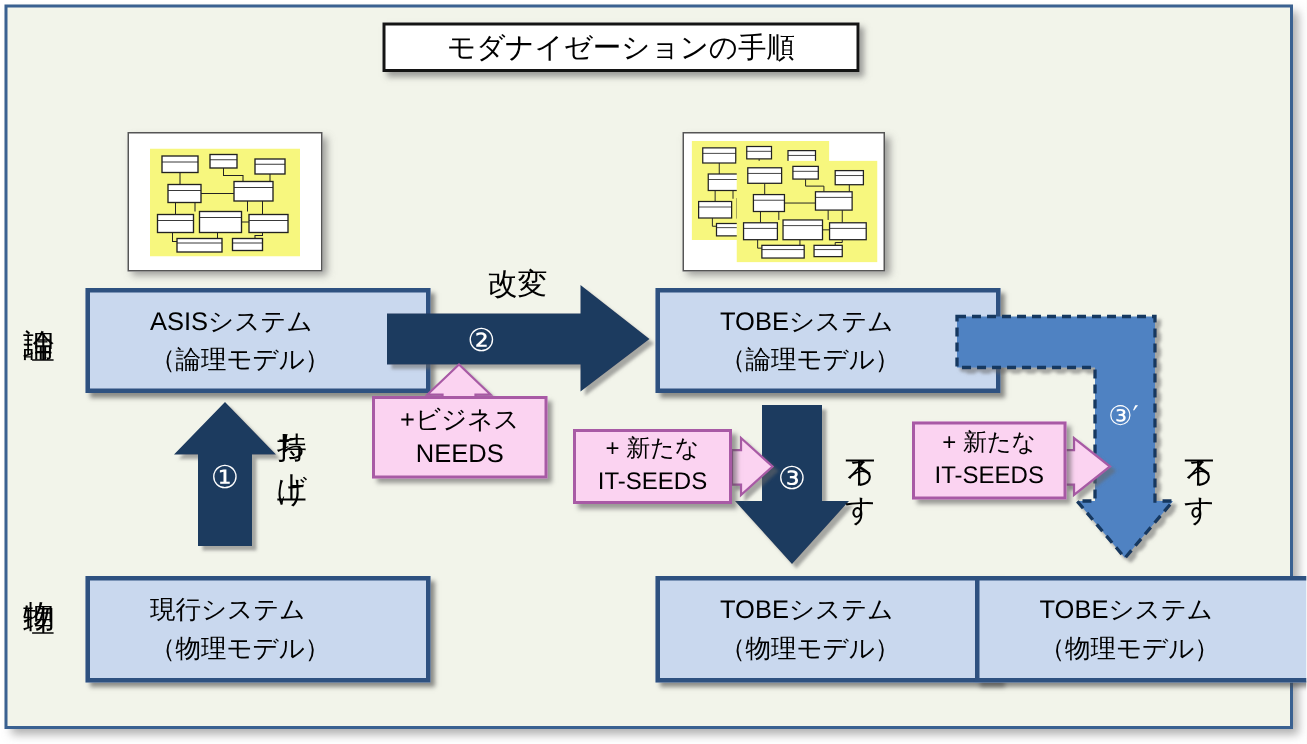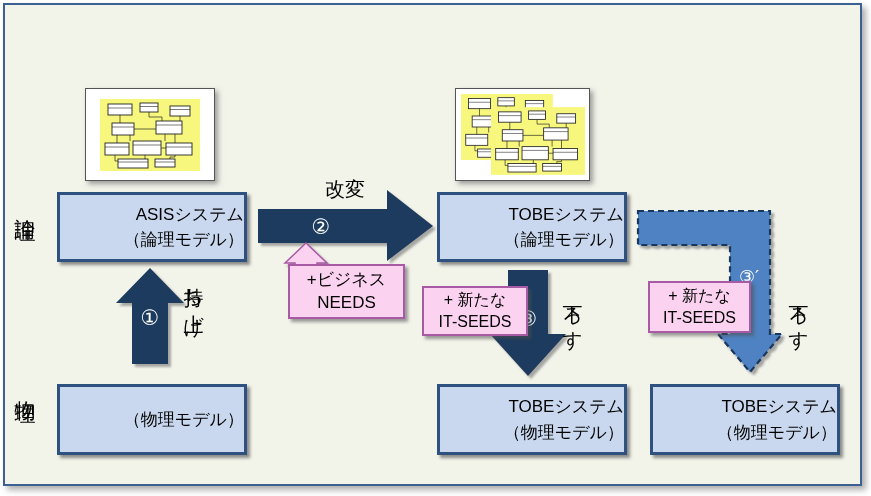--- a/index.html
+++ b/index.html
@@ -11,42 +11,42 @@
   .title-box{position:absolute;left:255px;top:15px;width:314px;height:29px;
          background:#ffffff;border:2px solid #141414;
          box-shadow:3px 3px 4px rgba(120,120,120,.7);
          display:flex;align-items:center;justify-content:center;font-size:19px;}
   .thumb{position:absolute;background:#fff;border:1px solid #555;
          box-shadow:3px 3px 5px rgba(120,120,120,.7);}
   #thumb-asis{left:85px;top:88px;}
   #thumb-tobe{left:455px;top:88px;}
   .sysbox{position:absolute;background:#c9d8ee;border:3px solid #2e5180;
          box-shadow:3px 3px 3px rgba(70,70,70,.6);
-         display:flex;flex-direction:column;align-items:flex-end;justify-content:center;
-         font-size:17px;line-height:1.5;text-align:center;}
+         display:flex;flex-direction:column;align-items:flex-start;justify-content:center;
+         font-size:17px;line-height:1.5;text-align:center;padding-left:40px;}
   #box-asis{left:57px;top:192px;width:184px;height:64px;}
   #box-tobe-l{left:437px;top:192px;width:184px;height:64px;}
   #box-current{left:57px;top:384px;width:184px;height:65px;}
   #box-tobe-p1{left:437px;top:384px;width:184px;height:65px;}
   #box-tobe-p2{left:650px;top:384px;width:184px;height:65px;}
   .vlabel{position:absolute;writing-mode:vertical-rl;text-orientation:upright;
          font-size:21px;letter-spacing:3px;}
   #lbl-logical{left:11px;top:202px;}
   #lbl-physical{left:11px;top:384px;}
   .steplabel{position:absolute;font-size:20px;}
   #lbl-kaihen{left:303px;top:176px;width:62px;text-align:right;}
   .vstep{position:absolute;writing-mode:vertical-rl;text-orientation:upright;
          font-size:20px;letter-spacing:2px;}
   #lbl-mochiage{left:181px;top:272px;}
   #lbl-orosu1{left:560px;top:290px;}
   #lbl-orosu2{left:786px;top:290px;}
   .pinkbox{position:absolute;background:#fbd3f1;border:2px solid #a85aa5;
          box-shadow:3px 3px 3px rgba(80,80,80,.55);
          display:flex;flex-direction:column;align-items:center;justify-content:center;
-         text-align:right;line-height:1.35;margin-left:40px;}
+         text-align:right;line-height:1.35;}
   #pink-needs{left:248px;top:264px;width:113px;height:51px;font-size:17px;}
   #pink-seeds1{left:382px;top:286px;width:102px;height:46px;font-size:16px;}
   #pink-seeds2{left:608px;top:281px;width:99px;height:48px;font-size:16px;}
   .overlay{position:absolute;left:0;top:0;pointer-events:none;}
   .circnum{fill:#ffffff;font-size:21px;text-anchor:middle;
          font-family:"DejaVu Sans","Liberation Sans",sans-serif;}
 </style>
 </head>
 <body>
 
@@ -77,33 +77,37 @@
   </svg>
 
   <svg id="thumb-asis" class="thumb" width="128" height="91">
     <use href="#er-sheet" x="14" y="10" width="100" height="72"></use>
   </svg>
   <svg id="thumb-tobe" class="thumb" width="133" height="91">
     <use href="#er-sheet" x="5" y="5" width="92" height="66"></use>
     <use href="#er-sheet" x="35" y="18" width="94" height="68"></use>
   </svg>
 
+  <div class="title-box">
+    <span>モダナイゼーションの手順</span>
+  </div>
 
   <div id="lbl-logical" class="vlabel">論理</div>
   <div id="lbl-physical" class="vlabel">物理</div>
 
   <div id="box-asis" class="sysbox">
     <span>ASISシステム</span>
     <span>（論理モデル）</span>
   </div>
   <div id="box-tobe-l" class="sysbox">
     <span>TOBEシステム</span>
     <span>（論理モデル）</span>
   </div>
   <div id="box-current" class="sysbox">
+    <span>現行システム</span>
     <span>（物理モデル）</span>
   </div>
   <div id="box-tobe-p1" class="sysbox">
     <span>TOBEシステム</span>
     <span>（物理モデル）</span>
   </div>
   <div id="box-tobe-p2" class="sysbox">
     <span>TOBEシステム</span>
     <span>（物理モデル）</span>
   </div>

